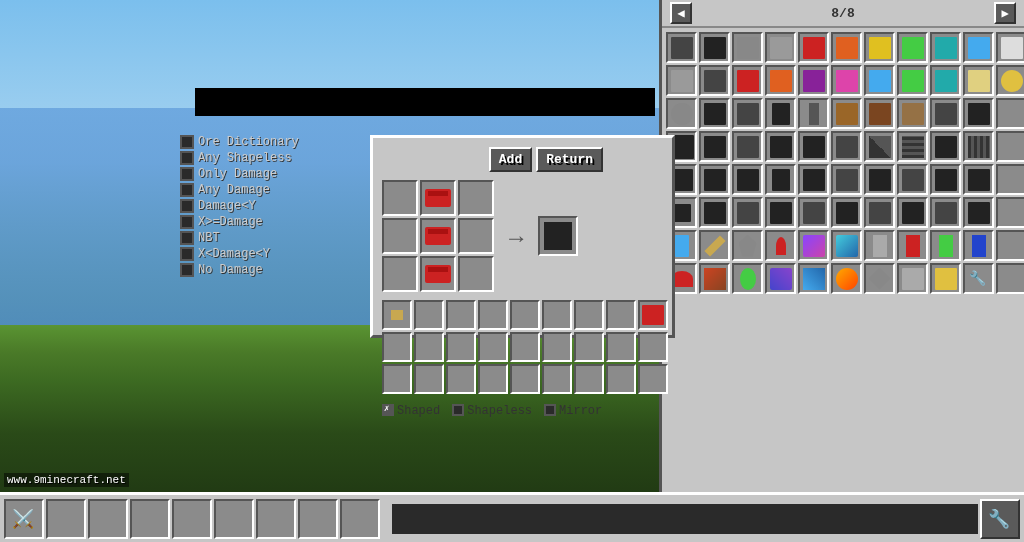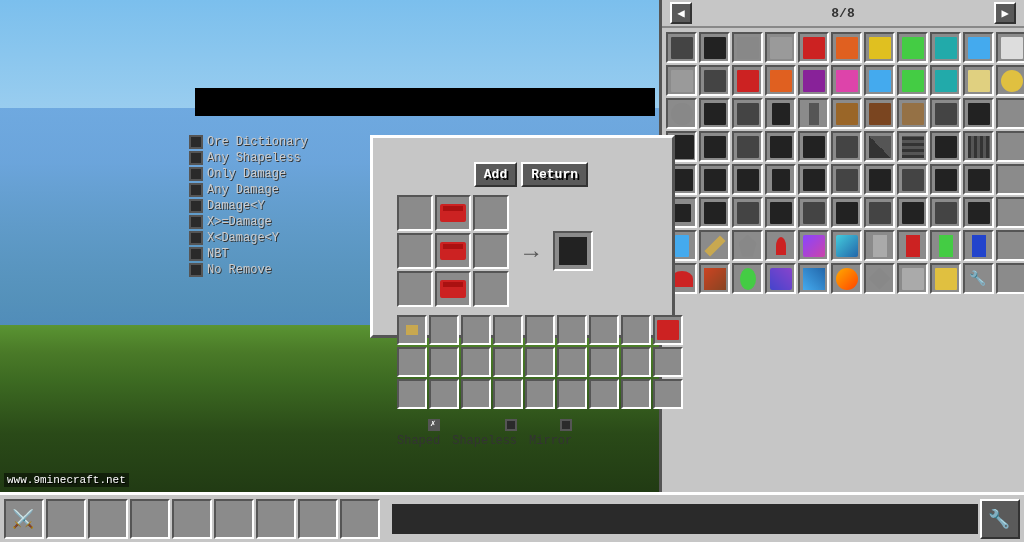--- a/index.html
+++ b/index.html
@@ -37,21 +37,21 @@
       width: 460px;
       height: 28px;
       background: #000;
       z-index: 10;
     }
 
     
     .checkbox-panel {
       position: absolute;
       top: 135px;
-      left: 189px;
+      left: 180px;
       width: 190px;
       z-index: 10;
     }
 
     .checkbox-item {
       display: flex;
       align-items: center;
       gap: 4px;
       margin-bottom: 2px;
       cursor: pointer;
@@ -75,21 +75,21 @@
     .crafting-panel {
       position: absolute;
       top: 135px;
       left: 370px;
       width: 305px;
       height: 203px;
       background: #c6c6c6;
       border: 3px solid;
       border-color: #fff #555 #555 #fff;
       z-index: 10;
-      padding: 24px;
+      padding: 9px;
     }
 
     
     .btn-row {
       display: flex;
       gap: 4px;
       margin-bottom: 8px;
       justify-content: flex-end;
       padding-right: 60px;
     }
@@ -180,23 +180,22 @@
     
     .panel-checkboxes {
       display: flex;
       gap: 12px;
       align-items: center;
       margin-top: 6px;
       padding: 4px 0;
     }
     .panel-cb {
       display: flex;
-      align-items: flex-end;
+      align-items: flex-start;
       gap: 3px;
-      flex-direction: column;
     }
     .panel-cb .pcb-box {
       width: 12px;
       height: 12px;
       border: 2px solid #555;
       background: #2a2a2a;
       display: inline-block;
     }
     .panel-cb.checked .pcb-box {
       background: #555;
@@ -378,29 +377,29 @@
   <div class="checkbox-item">
     <div class="cb-box"></div>
     <span>Damage&lt;Y</span>
   </div>
   <div class="checkbox-item">
     <div class="cb-box"></div>
     <span>X&gt;=Damage</span>
   </div>
   <div class="checkbox-item">
     <div class="cb-box"></div>
+    <span>NBT</span>
+  </div>
+  <div class="checkbox-item">
+    <div class="cb-box"></div>
     <span>X&lt;Damage&lt;Y</span>
   </div>
   <div class="checkbox-item">
     <div class="cb-box"></div>
-    <span>NBT</span>
-  </div>
-  <div class="checkbox-item">
-    <div class="cb-box"></div>
-    <span>No Remove</span>
+    <span>No Damage</span>
   </div>
 </div>
 
 <div class="crafting-panel">
 
   <div class="btn-row">
     <button class="mc-btn add-btn">Add</button>
     <button class="mc-btn remove-btn">Return</button>
   </div>
 

